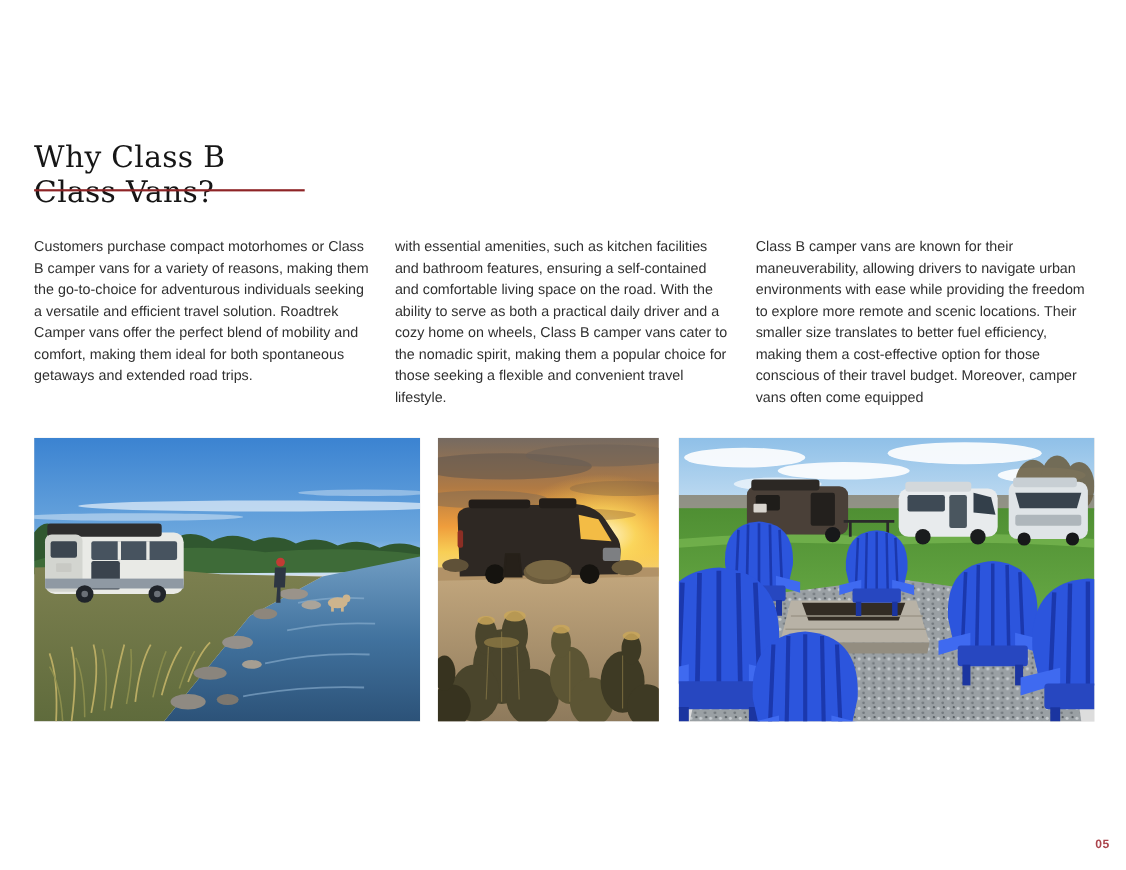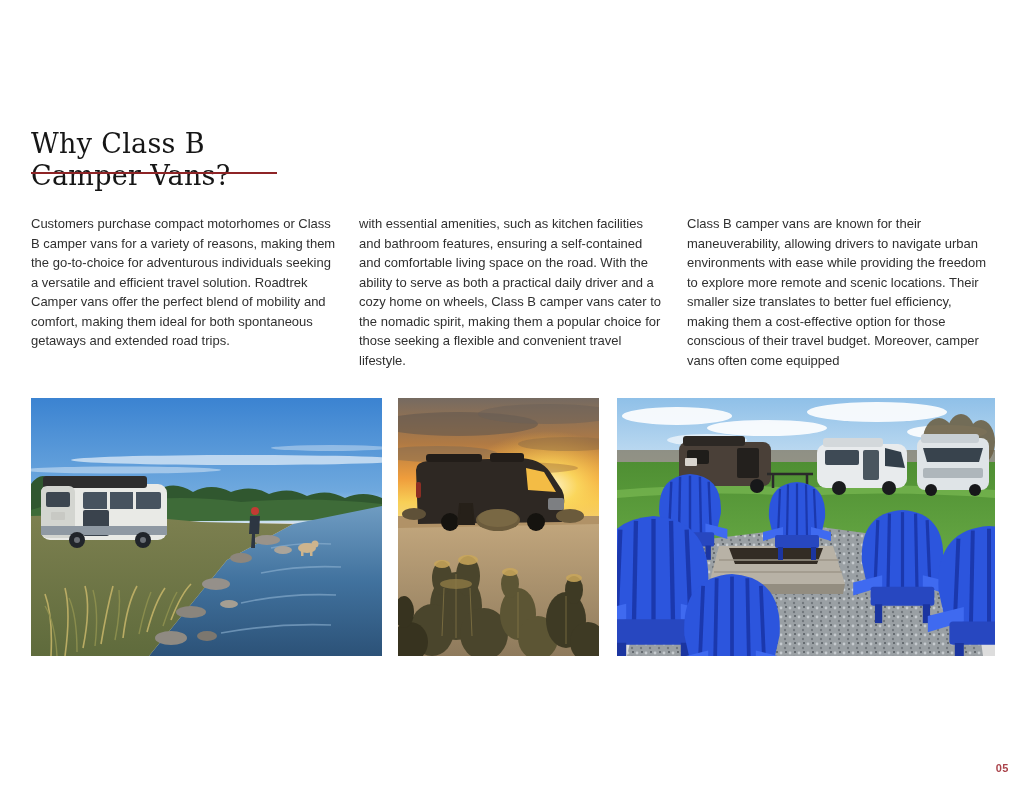--- a/index.html
+++ b/index.html
@@ -38,21 +38,21 @@
     position:absolute; right:15px; top:762px;
     font-size:11px; font-weight:bold; letter-spacing:0.5px;
     color:var(--page-number-color,#aa434b);
   }
 </style>
 </head>
 <body>
 
 <h1 class="title">
   <span class="title-line">Why Class B</span>
-  <span class="title-line">Camper Vans?</span>
+  <span class="title-line">Class Vans?</span>
 </h1>
 <div class="rule"></div>
 
 <section class="columns">
   <p class="col">Customers purchase compact motorhomes or Class B camper vans for a variety of reasons, making them the go-to-choice for adventurous individuals seeking a versatile and efficient travel solution. Roadtrek Camper vans offer the perfect blend of mobility and comfort, making them ideal for both spontaneous getaways and extended road trips.</p>
   <p class="col">with essential amenities, such as kitchen facilities and bathroom features, ensuring a self-contained and comfortable living space on the road. With the ability to serve as both a practical daily driver and a cozy home on wheels, Class B camper vans cater to the nomadic spirit, making them a popular choice for those seeking a flexible and convenient travel lifestyle.</p>
   <p class="col">Class B camper vans are known for their maneuverability, allowing drivers to navigate urban environments with ease while providing the freedom to explore more remote and scenic locations.  Their smaller size translates to better fuel efficiency, making them a cost-effective option for those conscious of their travel budget. Moreover, camper vans often come equipped</p>
 </section>
 
 <section class="photos">

